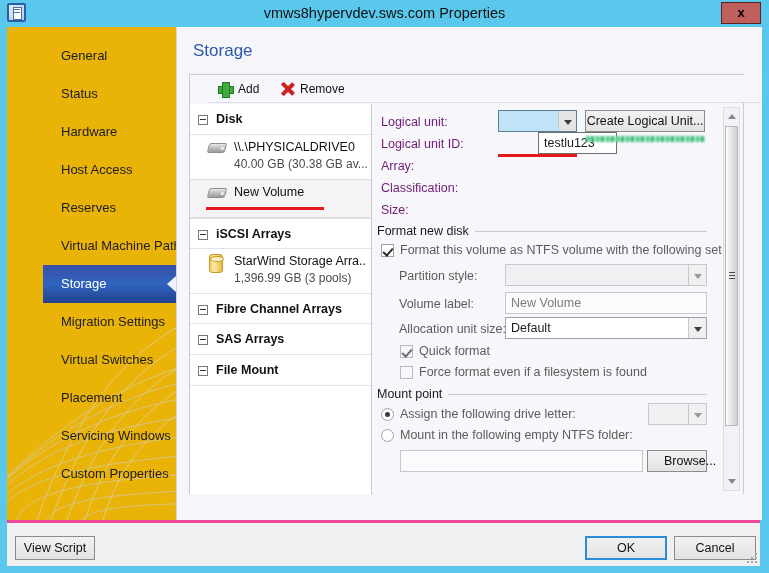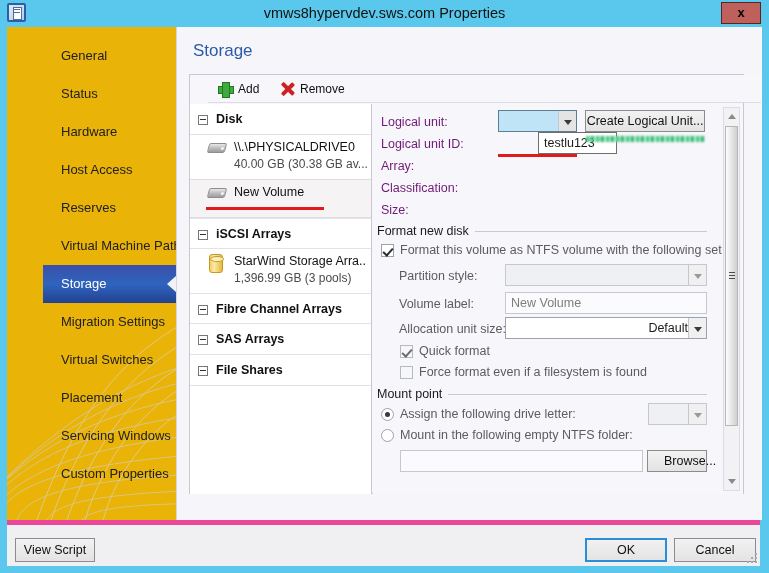--- a/index.html
+++ b/index.html
@@ -453,21 +453,21 @@
     width: 6px; height: 1px;
     background: #4a4a4a;
     box-shadow: 0 3px 0 0 #4a4a4a, 0 6px 0 0 #4a4a4a;
   }
 
   
   .footer {
     position: absolute; left: 7px; top: 520px;
     width: 753px; height: 46px;
     background: #f0f0f3;
-    border-top: 5px solid #ec4899;
+    border-top: 3px solid #ec4899;
   }
   .footer .btn { top: 13px; height: 24px; line-height: 22px; }
   .resize-grip {
     position: absolute; right: 3px; bottom: 3px;
     width: 12px; height: 12px;
   }
   .resize-grip i {
     position: absolute;
     width: 2px; height: 2px;
     background: #a8a8b0;
@@ -576,21 +576,21 @@
             <span>Fibre Channel Arrays</span>
           </div>
 
           <div class="tree-group">
             <span class="expander"></span>
             <span>SAS Arrays</span>
           </div>
 
           <div class="tree-group">
             <span class="expander"></span>
-            <span>File Shares</span>
+            <span>File Mount</span>
           </div>
         </div>
 
         <div class="details">
 
           <div class="row-label" style="left:8px; top:11px;">Logical unit:</div>
 
           <div class="combo open-field" style="left:125px; top:6px; width:79px;">
             <span class="cv"></span>
             <span class="arrow"></span>
@@ -618,21 +618,21 @@
           <div class="row-label dim" style="left:26px; top:165px;">Partition style:</div>
           <div class="combo disabled" style="left:132px; top:160px; width:202px;">
             <span class="cv"></span>
             <span class="arrow"></span>
           </div>
 
           <div class="row-label dim" style="left:26px; top:193px;">Volume label:</div>
           <div class="textbox" style="left:132px; top:188px; width:202px; height:22px;">New Volume</div>
 
           <div class="row-label dim" style="left:26px; top:218px;">Allocation unit size:</div>
-          <div class="combo" style="left:132px; top:213px; width:202px;text-align:right;">
+          <div class="combo" style="left:132px; top:213px; width:202px;">
             <span class="cv">Default</span>
             <span class="arrow"></span>
           </div>
 
           <div class="chk checked disabled" style="left:27px; top:241px;"></div>
           <div class="row-label dim" style="left:46px; top:240px;">Quick format</div>
 
           <div class="chk disabled" style="left:27px; top:262px;"></div>
           <div class="row-label dim" style="left:46px; top:261px;">Force format even if a filesystem is found</div>
 

